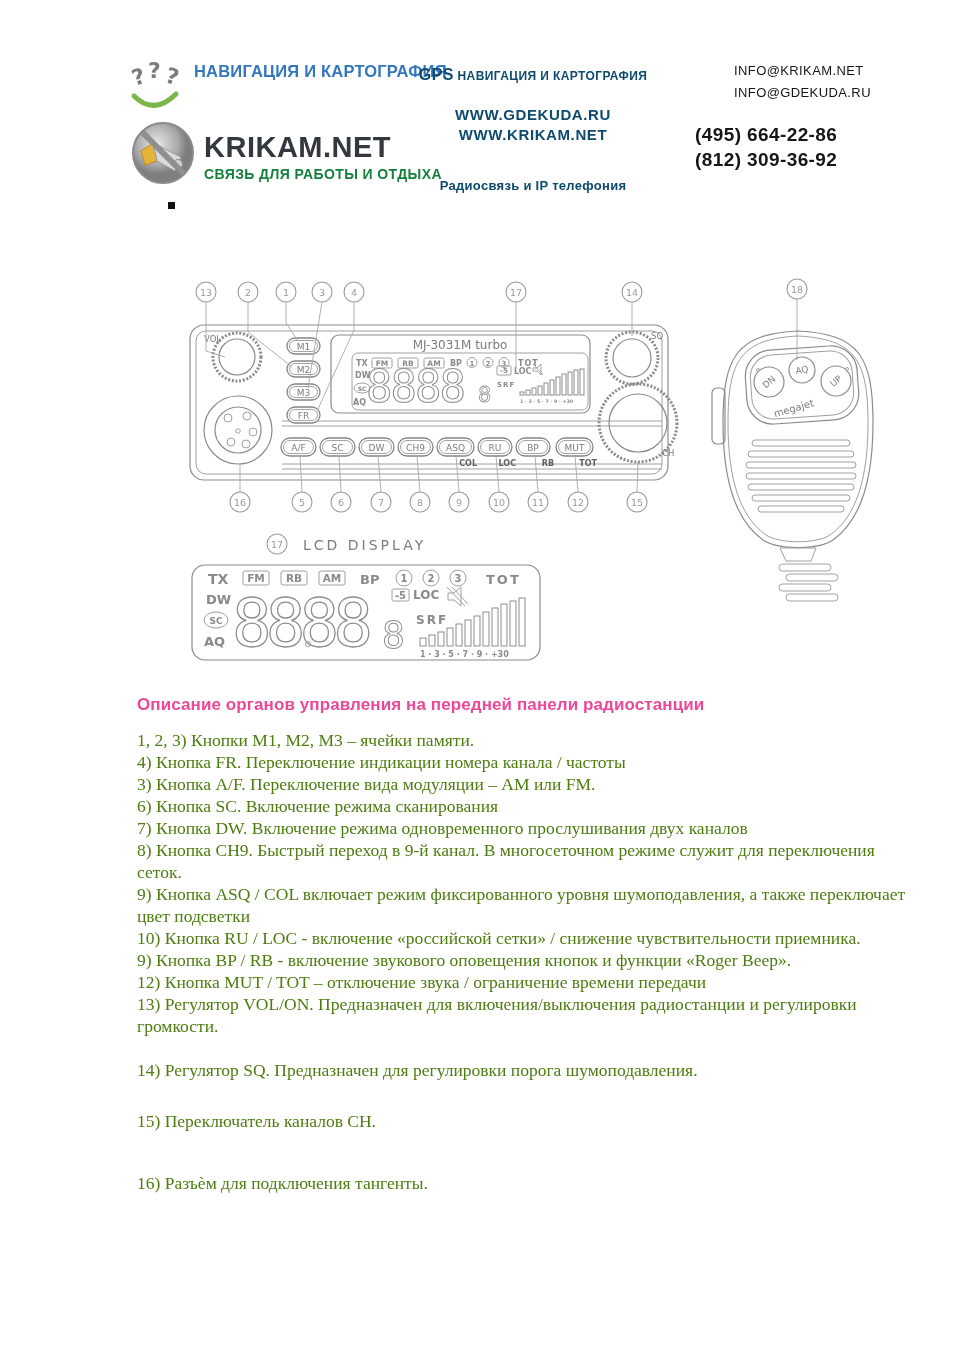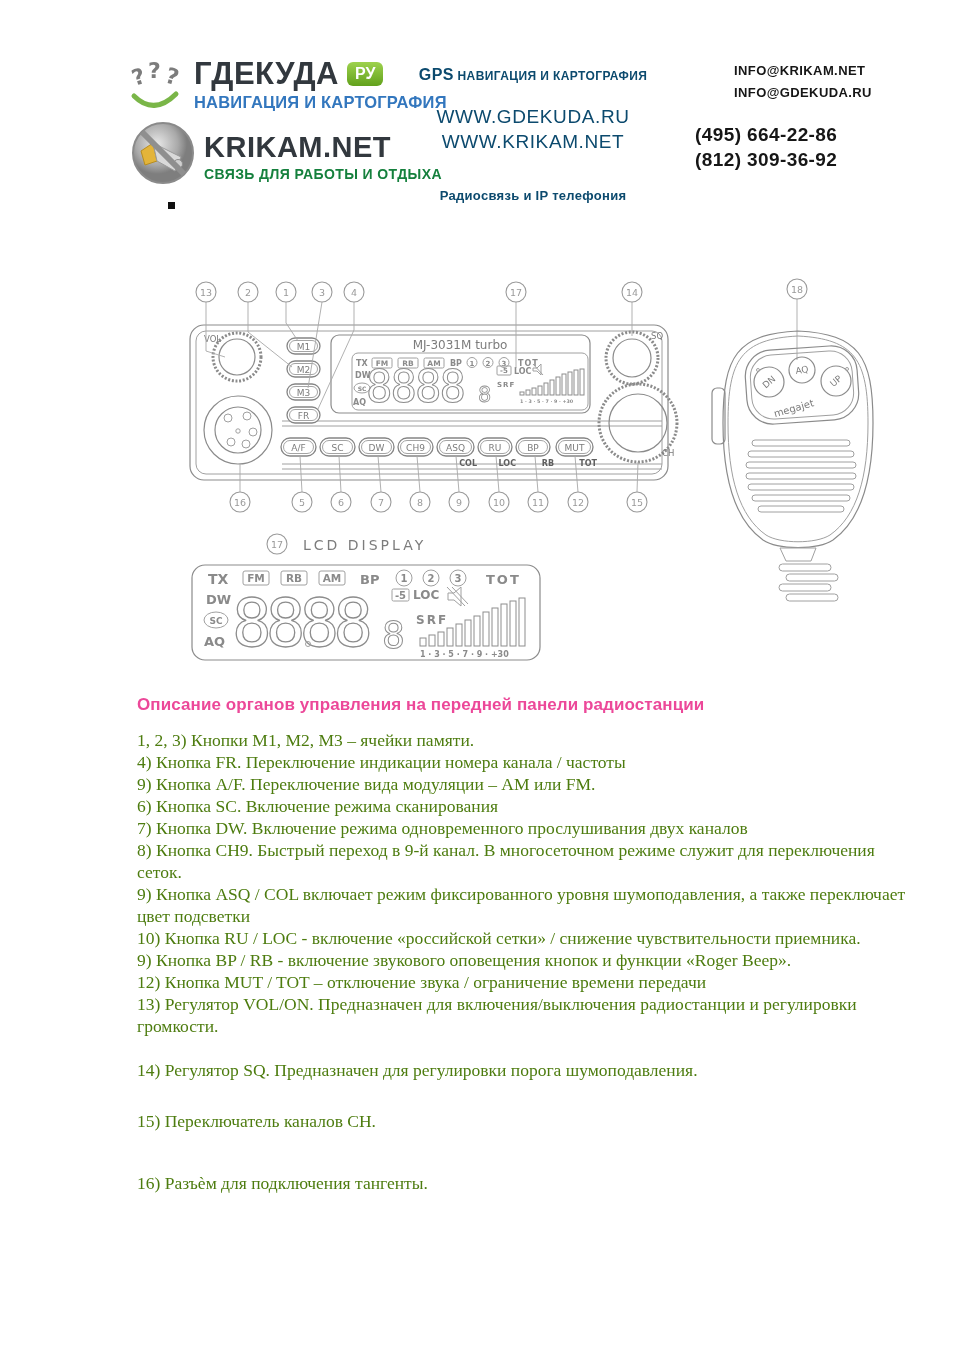--- a/index.html
+++ b/index.html
@@ -13,26 +13,26 @@
   .gd-name-row{display:flex;align-items:center;gap:8px;}
   .gd-name{font-size:31px;font-weight:bold;color:#32383e;letter-spacing:.5px;line-height:1;}
   .gd-badge{display:inline-block;background:linear-gradient(#9ed24d,#62a11c);color:#fff;
             font-size:16px;font-weight:bold;padding:4px 8px;border-radius:6px;line-height:1;}
   .gd-tagline{font-size:16.5px;font-weight:bold;color:#3377be;margin-top:4px;letter-spacing:.2px;}
   .kr-name{font-size:29px;font-weight:bold;color:#32383e;letter-spacing:.5px;line-height:1;margin-top:12px;}
   .kr-tagline{font-size:14px;font-weight:bold;color:#15803d;margin-top:4px;letter-spacing:.4px;}
   .center-col{position:absolute;left:408px;top:66px;width:250px;text-align:center;color:#0c4a6e;}
   .c-line1{font-size:12px;font-weight:bold;letter-spacing:.4px;}
   .c-line1 .big{font-size:16px;}
-  .c-site{font-size:19px;font-weight:normal;letter-spacing:.6px;}
+  .c-site{font-size:15px;font-weight:bold;letter-spacing:.6px;}
   .c-site1{margin-top:22px;}
   .c-site2{margin-top:3px;}
   .c-services{font-size:13px;font-weight:bold;margin-top:35px;letter-spacing:.3px;text-align:center;}
   .contact-col{position:absolute;left:695px;top:63px;width:245px;color:#161616;}
-  .ct-email{font-size:13px;font-weight:bold;letter-spacing:.4px;margin-bottom:7px;padding-left:39px;}
+  .ct-email{font-size:13px;font-weight:normal;letter-spacing:.4px;margin-bottom:7px;padding-left:39px;}
   .ct-phones{margin-top:24px;}
   .ct-phone{font-size:19px;font-weight:bold;letter-spacing:.4px;margin-bottom:3px;}
   .bullet-square{position:absolute;left:168px;top:202px;width:7px;height:7px;background:#101010;}
   
   .diagram{position:absolute;left:0;top:268px;width:954px;height:412px;}
   svg text{font-family:"DejaVu Sans",sans-serif;fill:#7c7c7c;}
   .s{stroke:#8b8b8b;fill:none;stroke-width:1.2;}
   .sl{stroke:#a0a0a0;fill:none;stroke-width:1;}
   .knurl{stroke:#8b8b8b;fill:none;stroke-width:3;stroke-dasharray:2 1.7;}
   .btn{stroke:#858585;fill:#fff;stroke-width:1.3;}
@@ -62,24 +62,20 @@
 <div class="page">
 
   <div class="logo-block gdekuda">
     <svg width="62" height="60" viewBox="0 0 62 60">
       <text x="4" y="26" font-size="22" font-weight="bold" fill="#9aa0a6" transform="rotate(-18 12 18)">?</text>
       <text x="20" y="20" font-size="22" font-weight="bold" fill="#9aa0a6">?</text>
       <text x="38" y="26" font-size="22" font-weight="bold" fill="#9aa0a6" transform="rotate(16 44 18)">?</text>
       <path d="M6 38 Q 26 58 48 36" stroke="#7ab648" stroke-width="5" fill="none" stroke-linecap="round"></path>
     </svg>
     <div class="logo-text" style="margin-left:4px;">
-      <div class="gd-name-row">
-        <span class="gd-name">ГДЕКУДА</span>
-        <span class="gd-badge">РУ</span>
-      </div>
       <span class="gd-tagline">НАВИГАЦИЯ И КАРТОГРАФИЯ</span>
     </div>
   </div>
 
   <div class="logo-block krikam">
     <svg width="64" height="64" viewBox="0 0 64 64">
       <defs>
         <radialGradient id="silver" cx="40%" cy="35%">
           <stop offset="0%" stop-color="#e8e8e8"></stop>
             <stop offset="70%" stop-color="#a9a9a9"></stop>
@@ -404,21 +400,21 @@
       </g>
       <text class="lcdtxt" x="420" y="388.5" font-size="8">1 · 3 · 5 · 7 · 9 · +30</text>
     </g>
   </svg>
 
   <div class="heading">Описание органов управления на передней панели радиостанции</div>
 
   <div class="bodytext">
     <p>1, 2, 3) Кнопки М1, М2, М3 – ячейки памяти.</p>
     <p>4) Кнопка FR. Переключение индикации номера канала / частоты</p>
-    <p>9) Кнопка A/F. Переключение вида модуляции – АМ или FM.</p>
+    <p>3) Кнопка A/F. Переключение вида модуляции – АМ или FM.</p>
     <p>6) Кнопка SC. Включение режима сканирования</p>
     <p>7) Кнопка DW. Включение режима одновременного прослушивания двух каналов</p>
     <p>8) Кнопка CH9. Быстрый переход в 9-й канал. В многосеточном режиме служит для переключения сеток.</p>
     <p>9) Кнопка ASQ / COL включает режим фиксированного уровня шумоподавления, а также переключает цвет подсветки</p>
     <p>10) Кнопка RU / LOC - включение «российской сетки» / снижение чувствительности приемника.</p>
     <p>9) Кнопка BP / RB - включение звукового оповещения кнопок и функции «Roger Beep».</p>
     <p>12) Кнопка MUT / TOT – отключение звука / ограничение времени передачи</p>
     <p>13) Регулятор VOL/ON. Предназначен для включения/выключения радиостанции и регулировки громкости.</p>
     <p class="gap1">14) Регулятор SQ. Предназначен для регулировки порога шумоподавления.</p>
     <p class="gap2">15) Переключатель каналов CH.</p>

